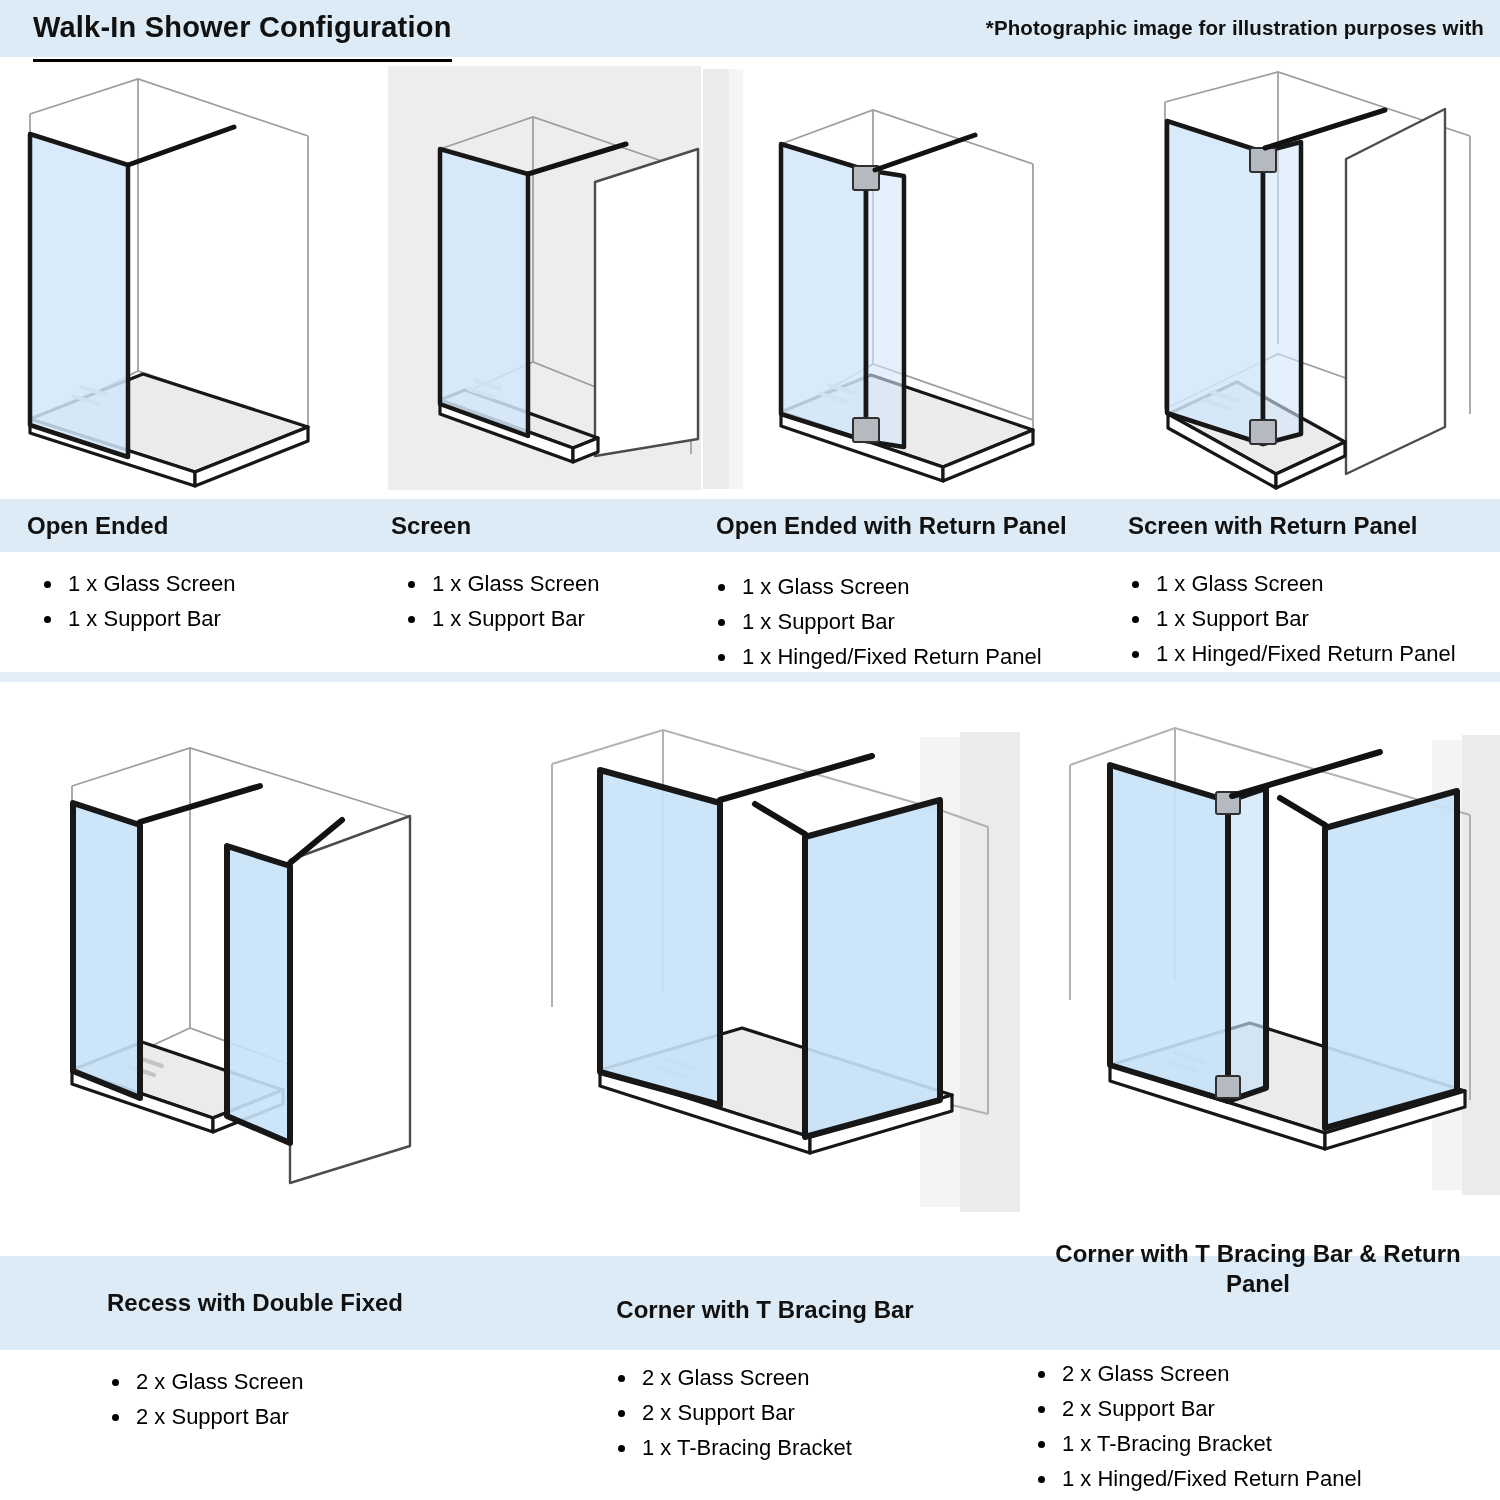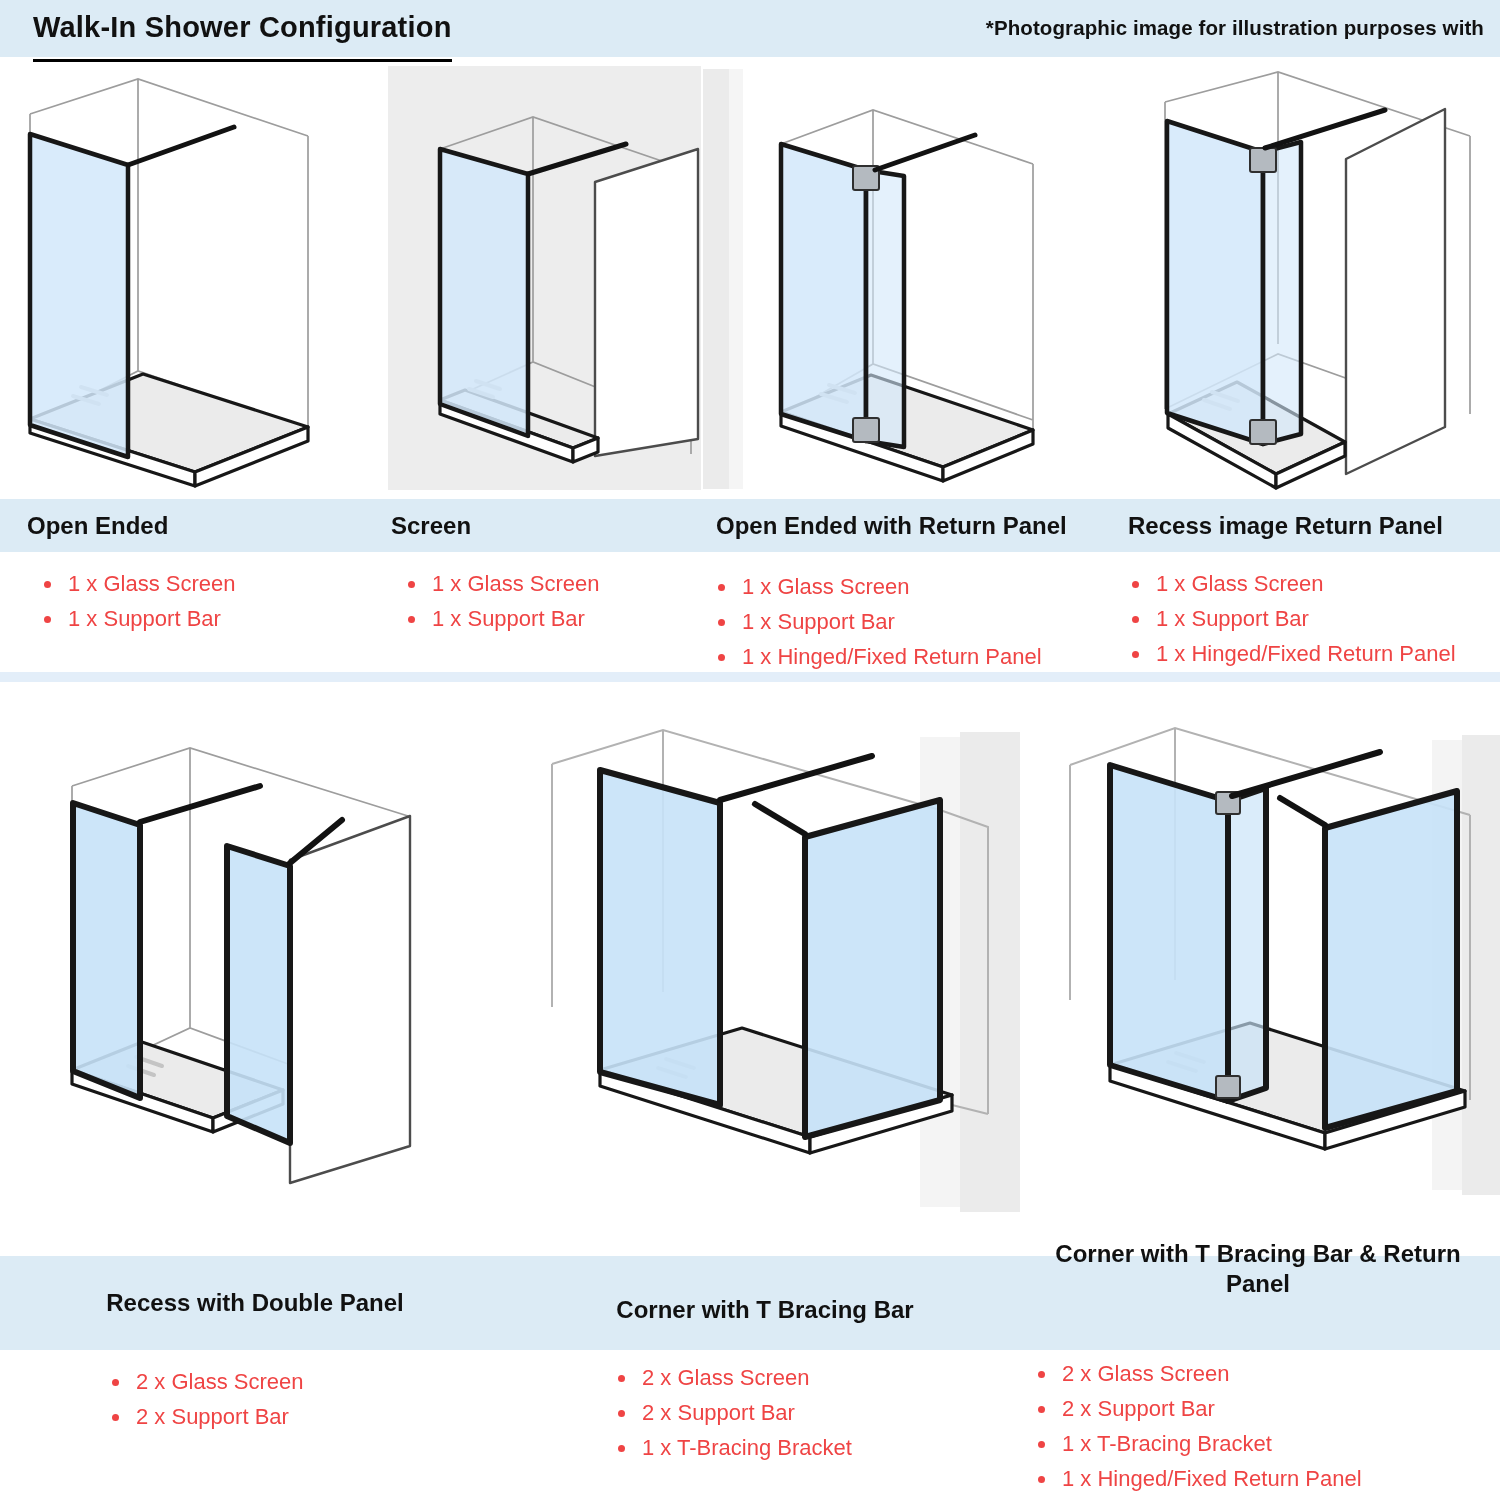--- a/index.html
+++ b/index.html
@@ -33,21 +33,21 @@
   #title-3{left:704px;margin-left:12px;}
   #title-4{left:1128px;}
   #title-5{left:60px;top:1256px;height:94px;width:390px;justify-content:center;text-align:center;}
   #title-6{left:540px;top:1256px;height:108px;width:450px;justify-content:center;text-align:center;}
   #title-7{left:1032px;top:1224px;height:90px;width:452px;text-align:center;}
   
   #row-divider{position:absolute;left:0;top:672px;width:1500px;height:10px;background:#e3eef9;}
   
   ul.components{
     position:absolute;margin:0;padding:0 0 0 30px;list-style:disc;
-    font-size:22px;line-height:27px;color:#ef4444;
+    font-size:22px;line-height:27px;color:#000000;
   }
   ul.components li{margin-bottom:8px;padding-left:4px;}
   #list-1{left:34px;top:570px;}
   #list-2{left:398px;top:570px;}
   #list-3{left:708px;top:573px;}
   #list-4{left:1122px;top:570px;}
   #list-5{left:102px;top:1368px;}
   #list-6{left:608px;top:1364px;}
   #list-7{left:1028px;top:1360px;}
   
@@ -121,21 +121,21 @@
   <polygon class="ret" points="155,88 193,78 193,370 155,380"></polygon>
   <rect class="hinge" x="142" y="84" width="26" height="24" rx="2"></rect>
   <rect class="hinge" x="142" y="356" width="26" height="24" rx="2"></rect>
   <line class="bar" x1="157" y1="84" x2="277" y2="46"></line>
 </svg>
 
 <div class="band" id="band-row1"></div>
 <div class="cfg-title t-r1" id="title-1">Open Ended</div>
 <div class="cfg-title t-r1" id="title-2">Screen</div>
 <div class="cfg-title t-r1" id="title-3">Open Ended with Return Panel</div>
-<div class="cfg-title t-r1" id="title-4">Recess image Return Panel</div>
+<div class="cfg-title t-r1" id="title-4">Screen with Return Panel</div>
 
 <ul class="components" id="list-1">
   <li>1 x Glass Screen</li>
   <li>1 x Support Bar</li>
 </ul>
 <ul class="components" id="list-2">
   <li>1 x Glass Screen</li>
   <li>1 x Support Bar</li>
 </ul>
 <ul class="components" id="list-3">
@@ -189,21 +189,21 @@
   <polygon class="glass2" points="70,85 188,121 188,421 70,385"></polygon>
   <polygon class="ret2" points="188,121 226,108 226,408 188,421"></polygon>
   <polygon class="glass2" points="285,148 417,111 417,411 285,448"></polygon>
   <rect class="hinge" x="176" y="112" width="24" height="22" rx="2"></rect>
   <rect class="hinge" x="176" y="396" width="24" height="22" rx="2"></rect>
   <line class="bar2" x1="192" y1="116" x2="340" y2="72"></line>
   <line class="bar2" x1="285" y1="145" x2="240" y2="118"></line>
 </svg>
 
 <div class="band" id="band-row2"></div>
-<div class="cfg-title" id="title-5">Recess with Double Panel</div>
+<div class="cfg-title" id="title-5">Recess with Double Fixed</div>
 <div class="cfg-title" id="title-6">Corner with T Bracing Bar</div>
 <div class="cfg-title" id="title-7">Corner with T Bracing Bar &amp; Return Panel</div>
 
 <ul class="components" id="list-5">
   <li>2 x Glass Screen</li>
   <li>2 x Support Bar</li>
 </ul>
 <ul class="components" id="list-6">
   <li>2 x Glass Screen</li>
   <li>2 x Support Bar</li>

